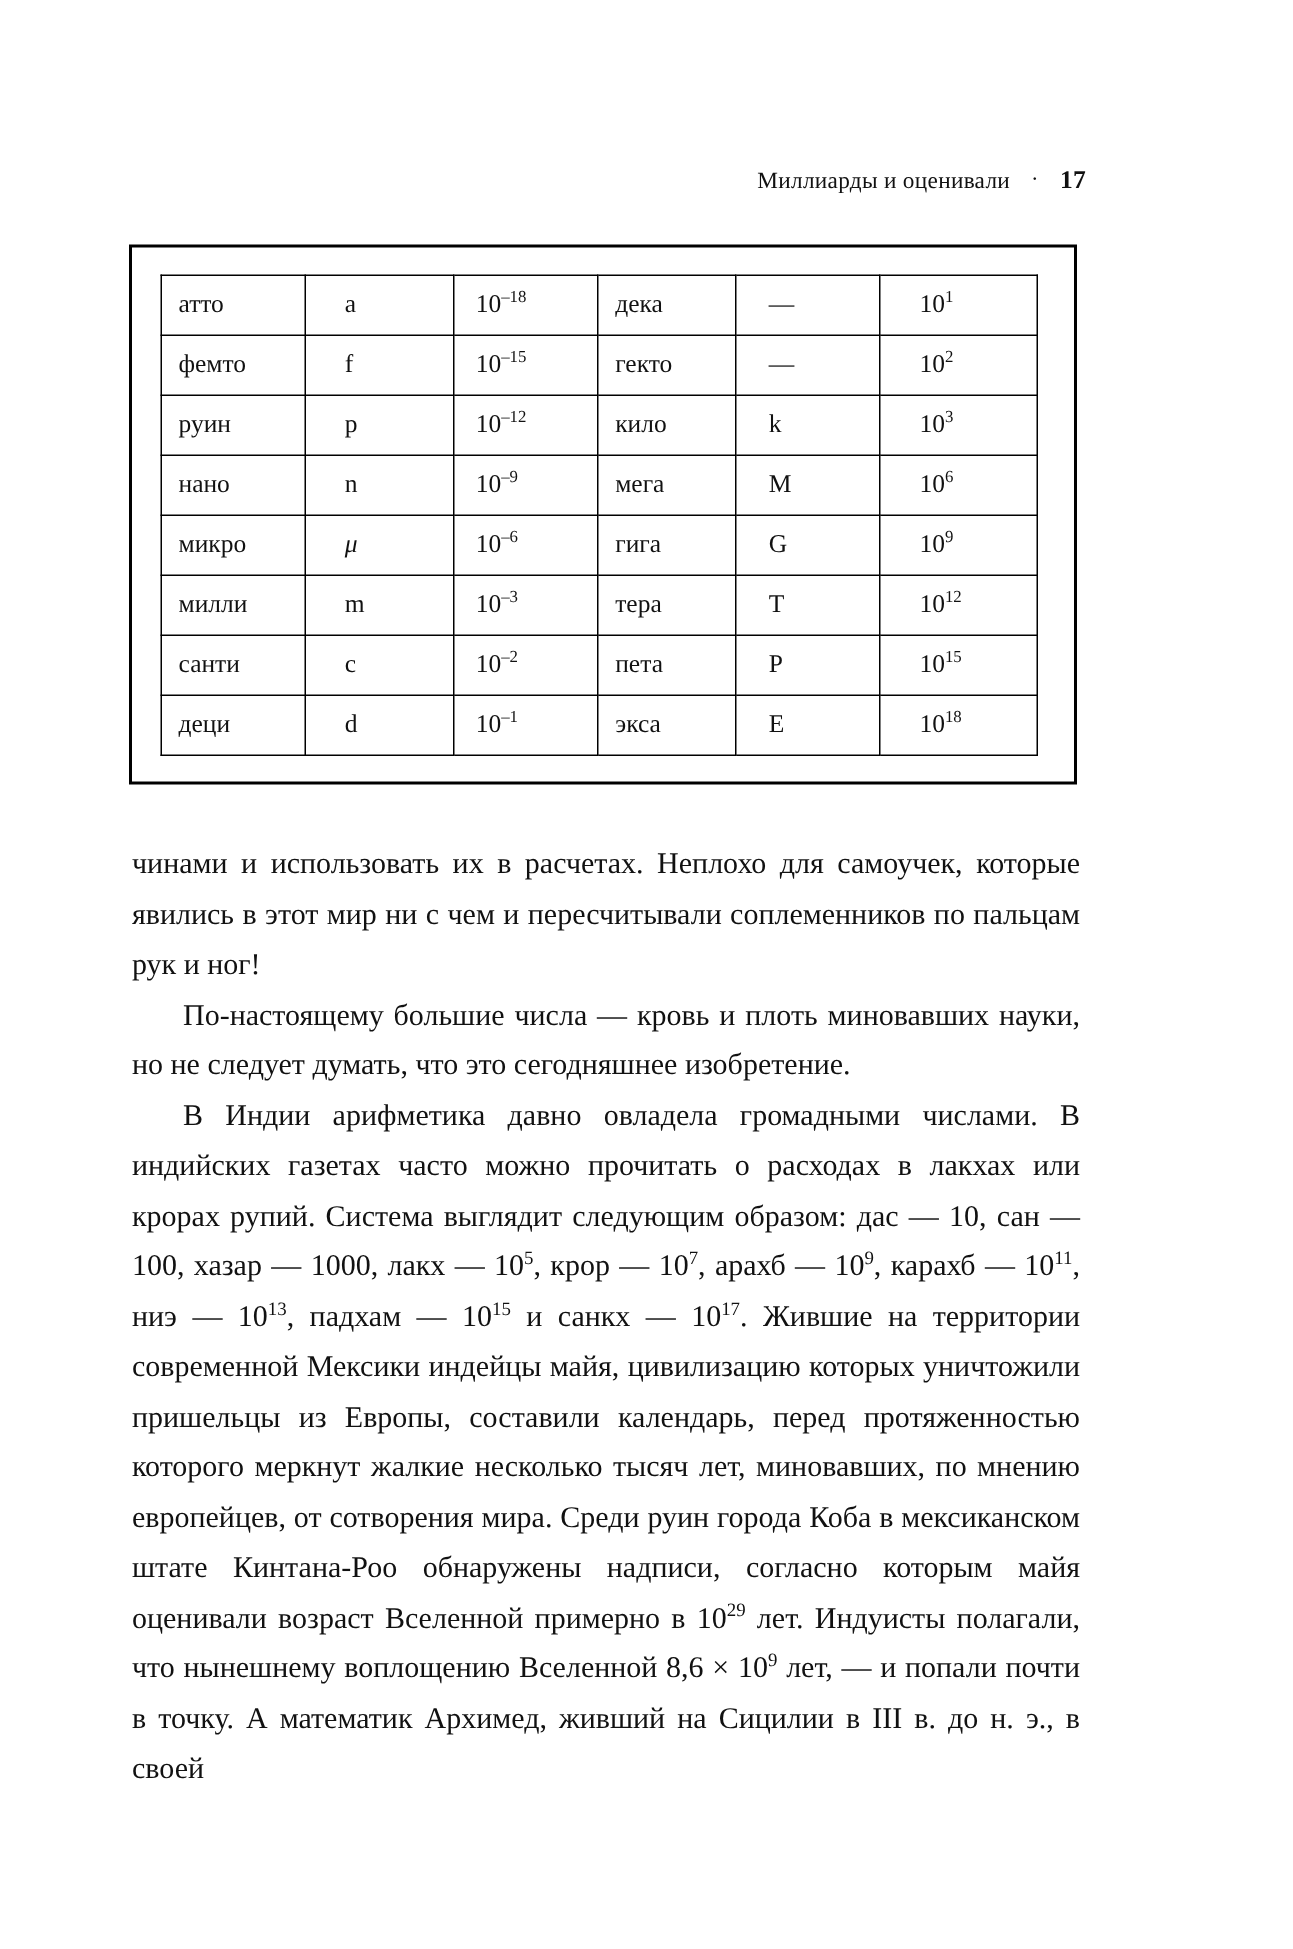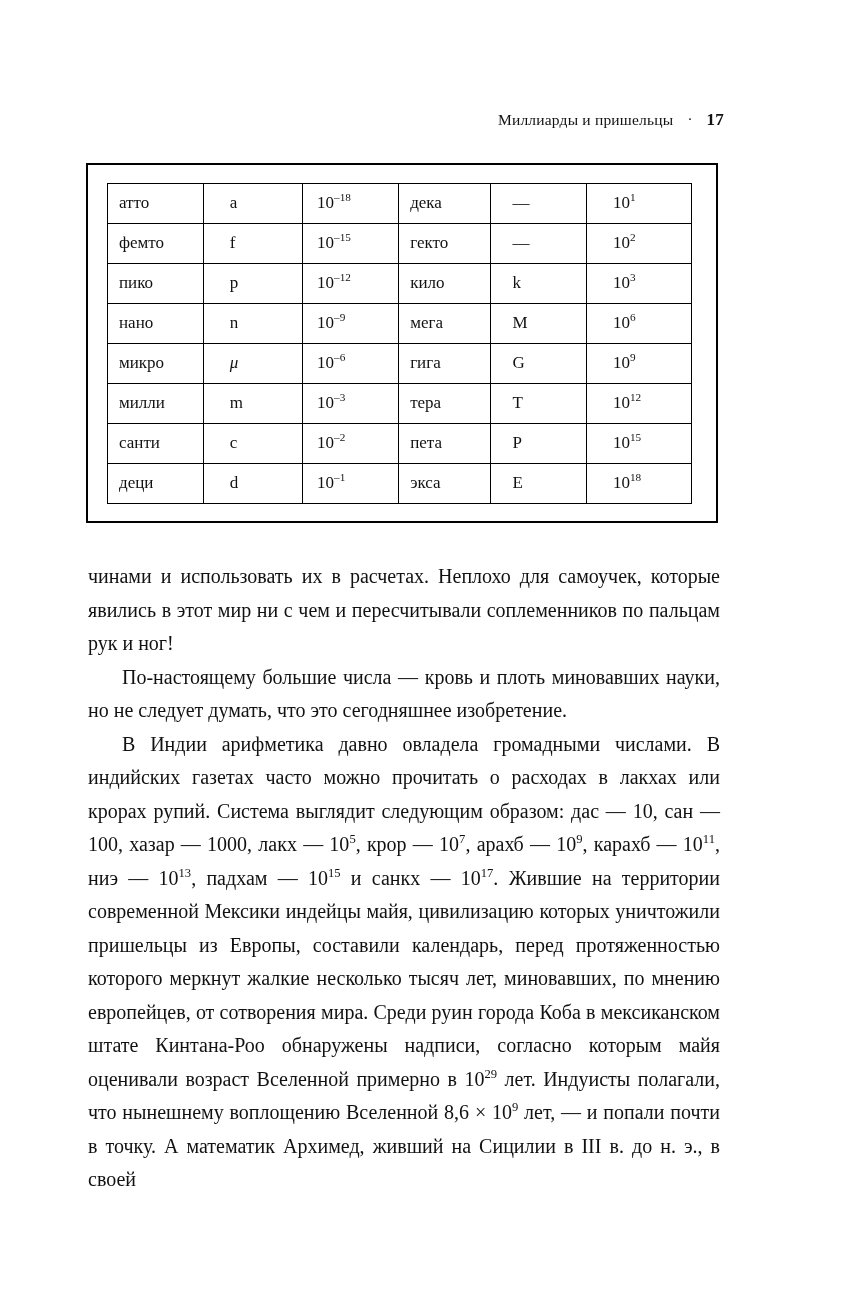--- a/index.html
+++ b/index.html
@@ -106,21 +106,21 @@
     vertical-align: super;
     line-height: 0;
   }
 </style>
 </head>
 <body>
 
 <div class="page">
 
   <div class="running-head">
-    <span class="rh-title">Миллиарды и пришельцы</span>
+    <span class="rh-title">Миллиарды и оценивали</span>
     <span class="rh-dot">·</span>
     <span class="rh-page">17</span>
   </div>
 
   <div class="table-frame">
     <table class="prefix-table">
       <tbody>
 
         <tr>
           <td class="c-name">атто</td>
@@ -134,21 +134,21 @@
         <tr>
           <td class="c-name">фемто</td>
           <td class="c-sym">f</td>
           <td class="c-pow"><span class="pow"><span>10</span><sup>–15</sup></span></td>
           <td class="c-name2">гекто</td>
           <td class="c-sym2 dash">—</td>
           <td class="c-pow2"><span class="pow"><span>10</span><sup>2</sup></span></td>
         </tr>
 
         <tr>
-          <td class="c-name">пико</td>
+          <td class="c-name">руин</td>
           <td class="c-sym">p</td>
           <td class="c-pow"><span class="pow"><span>10</span><sup>–12</sup></span></td>
           <td class="c-name2">кило</td>
           <td class="c-sym2">k</td>
           <td class="c-pow2"><span class="pow"><span>10</span><sup>3</sup></span></td>
         </tr>
 
         <tr>
           <td class="c-name">нано</td>
           <td class="c-sym">n</td>

